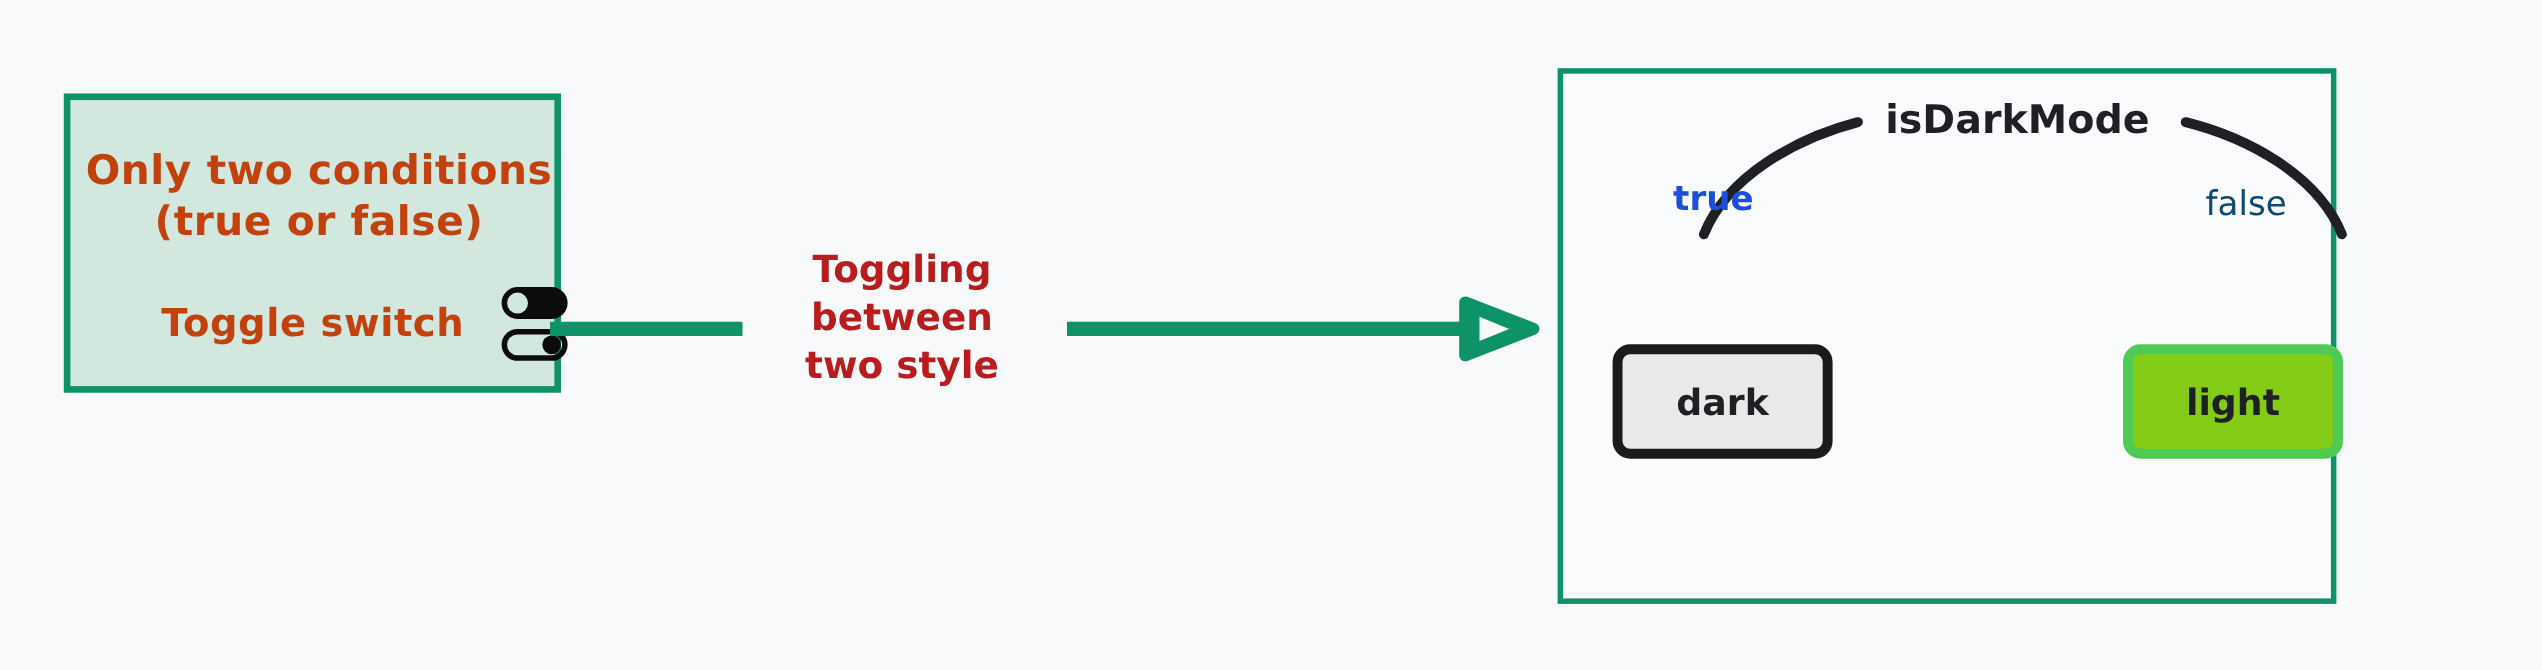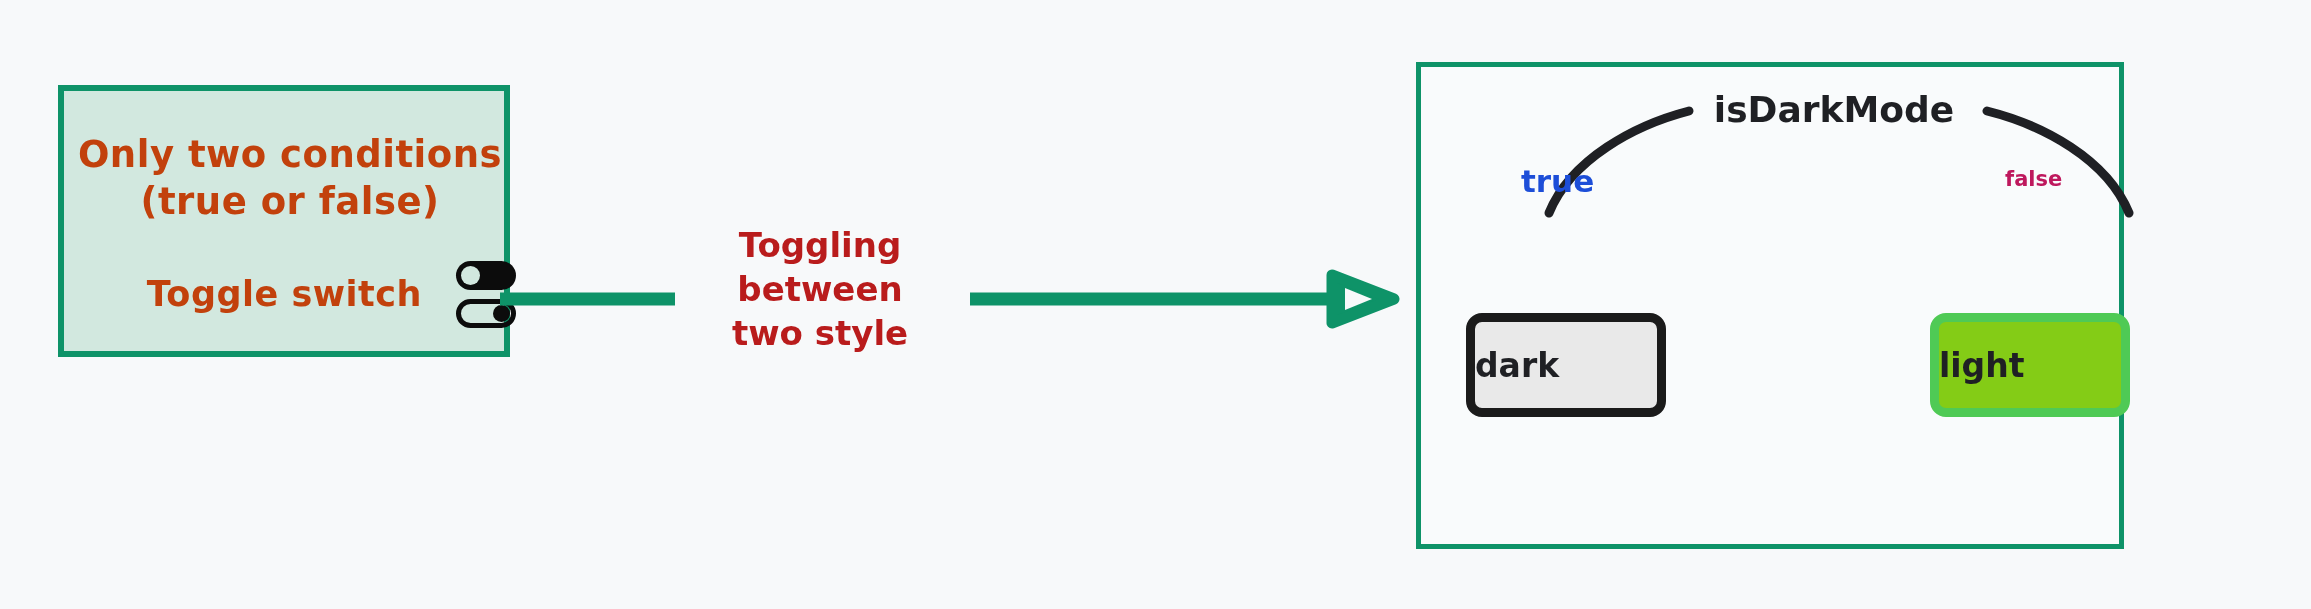--- a/index.html
+++ b/index.html
@@ -164,35 +164,35 @@
     top: 96px;
     font-size: 31px;
     font-weight: bold;
     color: #1d4ed8;
     font-family: "DejaVu Sans", sans-serif;
   }
   #false-label {
     position: absolute;
     left: 584px;
     top: 100px;
-    font-size: 21px;
-    font-weight: bold;
-    color: #be185d;
+    font-size: 31px;
+    font-weight: normal;
+    color: #0c4a6e;
     font-family: "DejaVu Sans", sans-serif;
   }
 
   .mode-box {
     position: absolute;
     width: 200px;
     height: 104px;
     border-radius: 16px;
     box-sizing: border-box;
     display: flex;
     align-items: center;
-    justify-content: flex-start;
+    justify-content: center;
     font-size: 33px;
     font-weight: bold;
     color: #1f2024;
     font-family: "DejaVu Sans", sans-serif;
   }
   #dark-box {
     left: 45px;
     top: 246px;
     background: #e9e9e9;
     border: 9px solid #1b1b1b;

